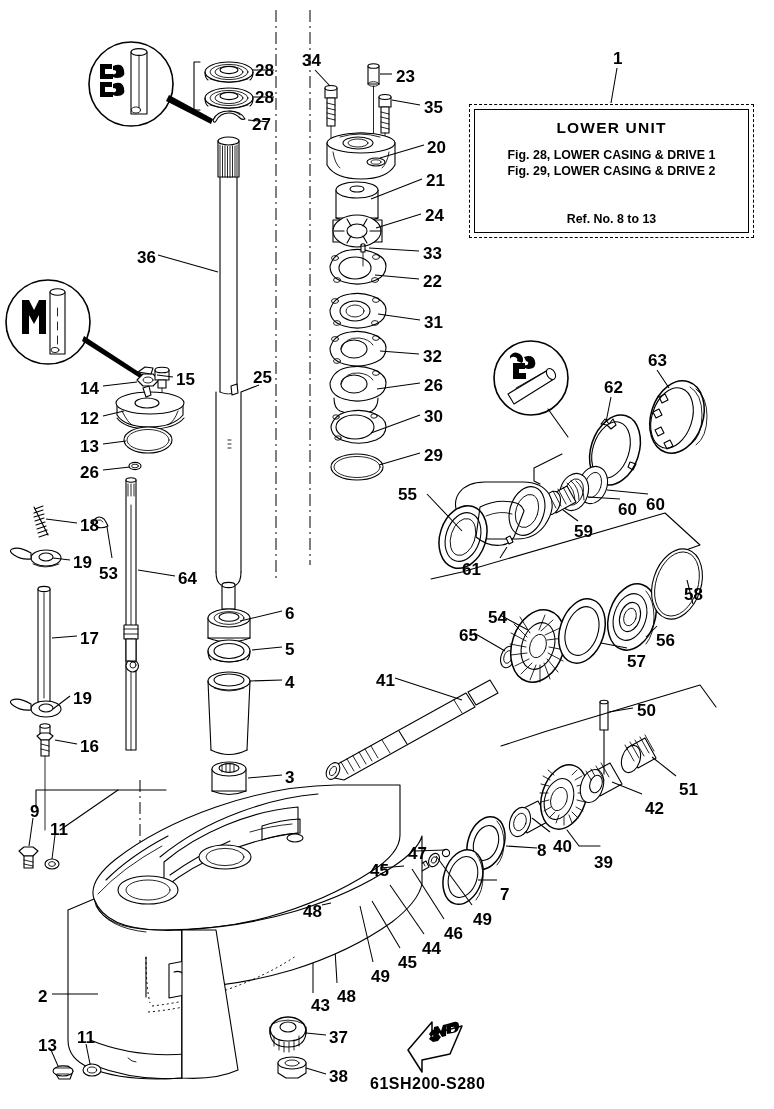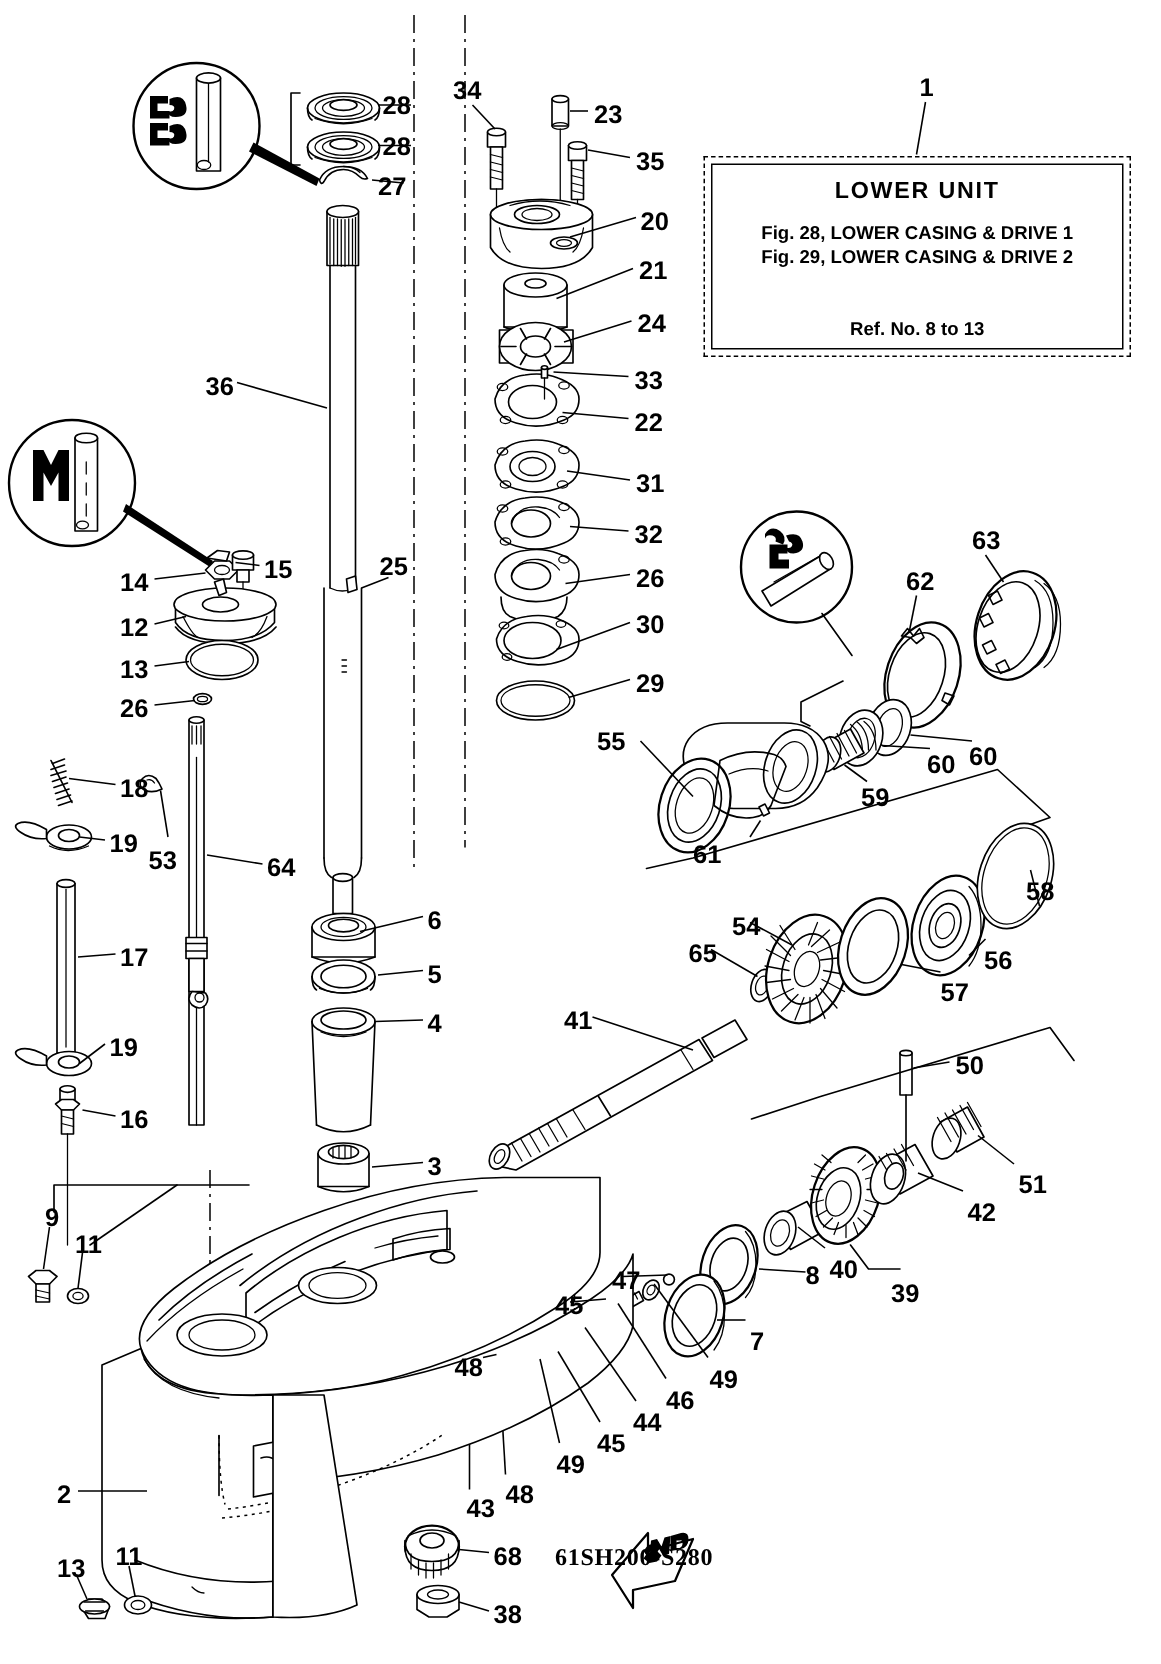--- a/index.html
+++ b/index.html
@@ -43,22 +43,22 @@
   }
   #legend .t1{font-size:15.5px;font-weight:bold;letter-spacing:1.2px;}
   #legend .t2{font-size:15.5px;font-weight:bold;letter-spacing:1.2px;margin-top:9px;}
   #legend .t3{font-size:12.4px;font-weight:bold;margin-top:11px;line-height:1.28;}
   #legend .t4{font-size:12.4px;font-weight:bold;line-height:1.28;}
   #legend .t5{font-size:12.4px;font-weight:bold;line-height:1.28;}
   #legend .t6{font-size:12.4px;font-weight:bold;line-height:1.28;margin-top:32px;}
 
   
   #figcode{
-    position:absolute;left:370px;top:1030px;
-    font-size:16px;font-weight:bold;letter-spacing:0.5px;font-family:Liberation Serif, serif;
+    position:absolute;left:370px;top:1075px;
+    font-size:16px;font-weight:bold;letter-spacing:0.5px;
   }
 </style>
 </head>
 <body>
 
 <div id="stage">
 
   <svg id="artwork" viewBox="0 0 774 1109" xmlns="http://www.w3.org/2000/svg">
     <defs>
       <style>
@@ -926,21 +926,21 @@
       <div class="callout" style="left: 500px; top: 886px;">7</div>
       <div class="callout" style="left: 473px; top: 911px;">49</div>
       <div class="callout" style="left: 303px; top: 903px;">48</div>
       <div class="callout" style="left: 444px; top: 925px;">46</div>
       <div class="callout" style="left: 422px; top: 940px;">44</div>
       <div class="callout" style="left: 398px; top: 954px;">45</div>
       <div class="callout" style="left: 371px; top: 968px;">49</div>
       <div class="callout" style="left: 311px; top: 997px;">43</div>
       <div class="callout" style="left: 337px; top: 988px;">48</div>
       <div class="callout" style="left: 38px; top: 988px;">2</div>
-      <div class="callout" style="left: 329px; top: 1029px;">68</div>
+      <div class="callout" style="left: 329px; top: 1029px;">37</div>
       <div class="callout" style="left: 38px; top: 1037px;">13</div>
       <div class="callout" style="left: 77px; top: 1029px;">11</div>
       <div class="callout" style="left: 329px; top: 1068px;">38</div>
     </div>
 
   <div id="figcode">61SH200-S280</div>
 
 </div>
 
 </body></html>

